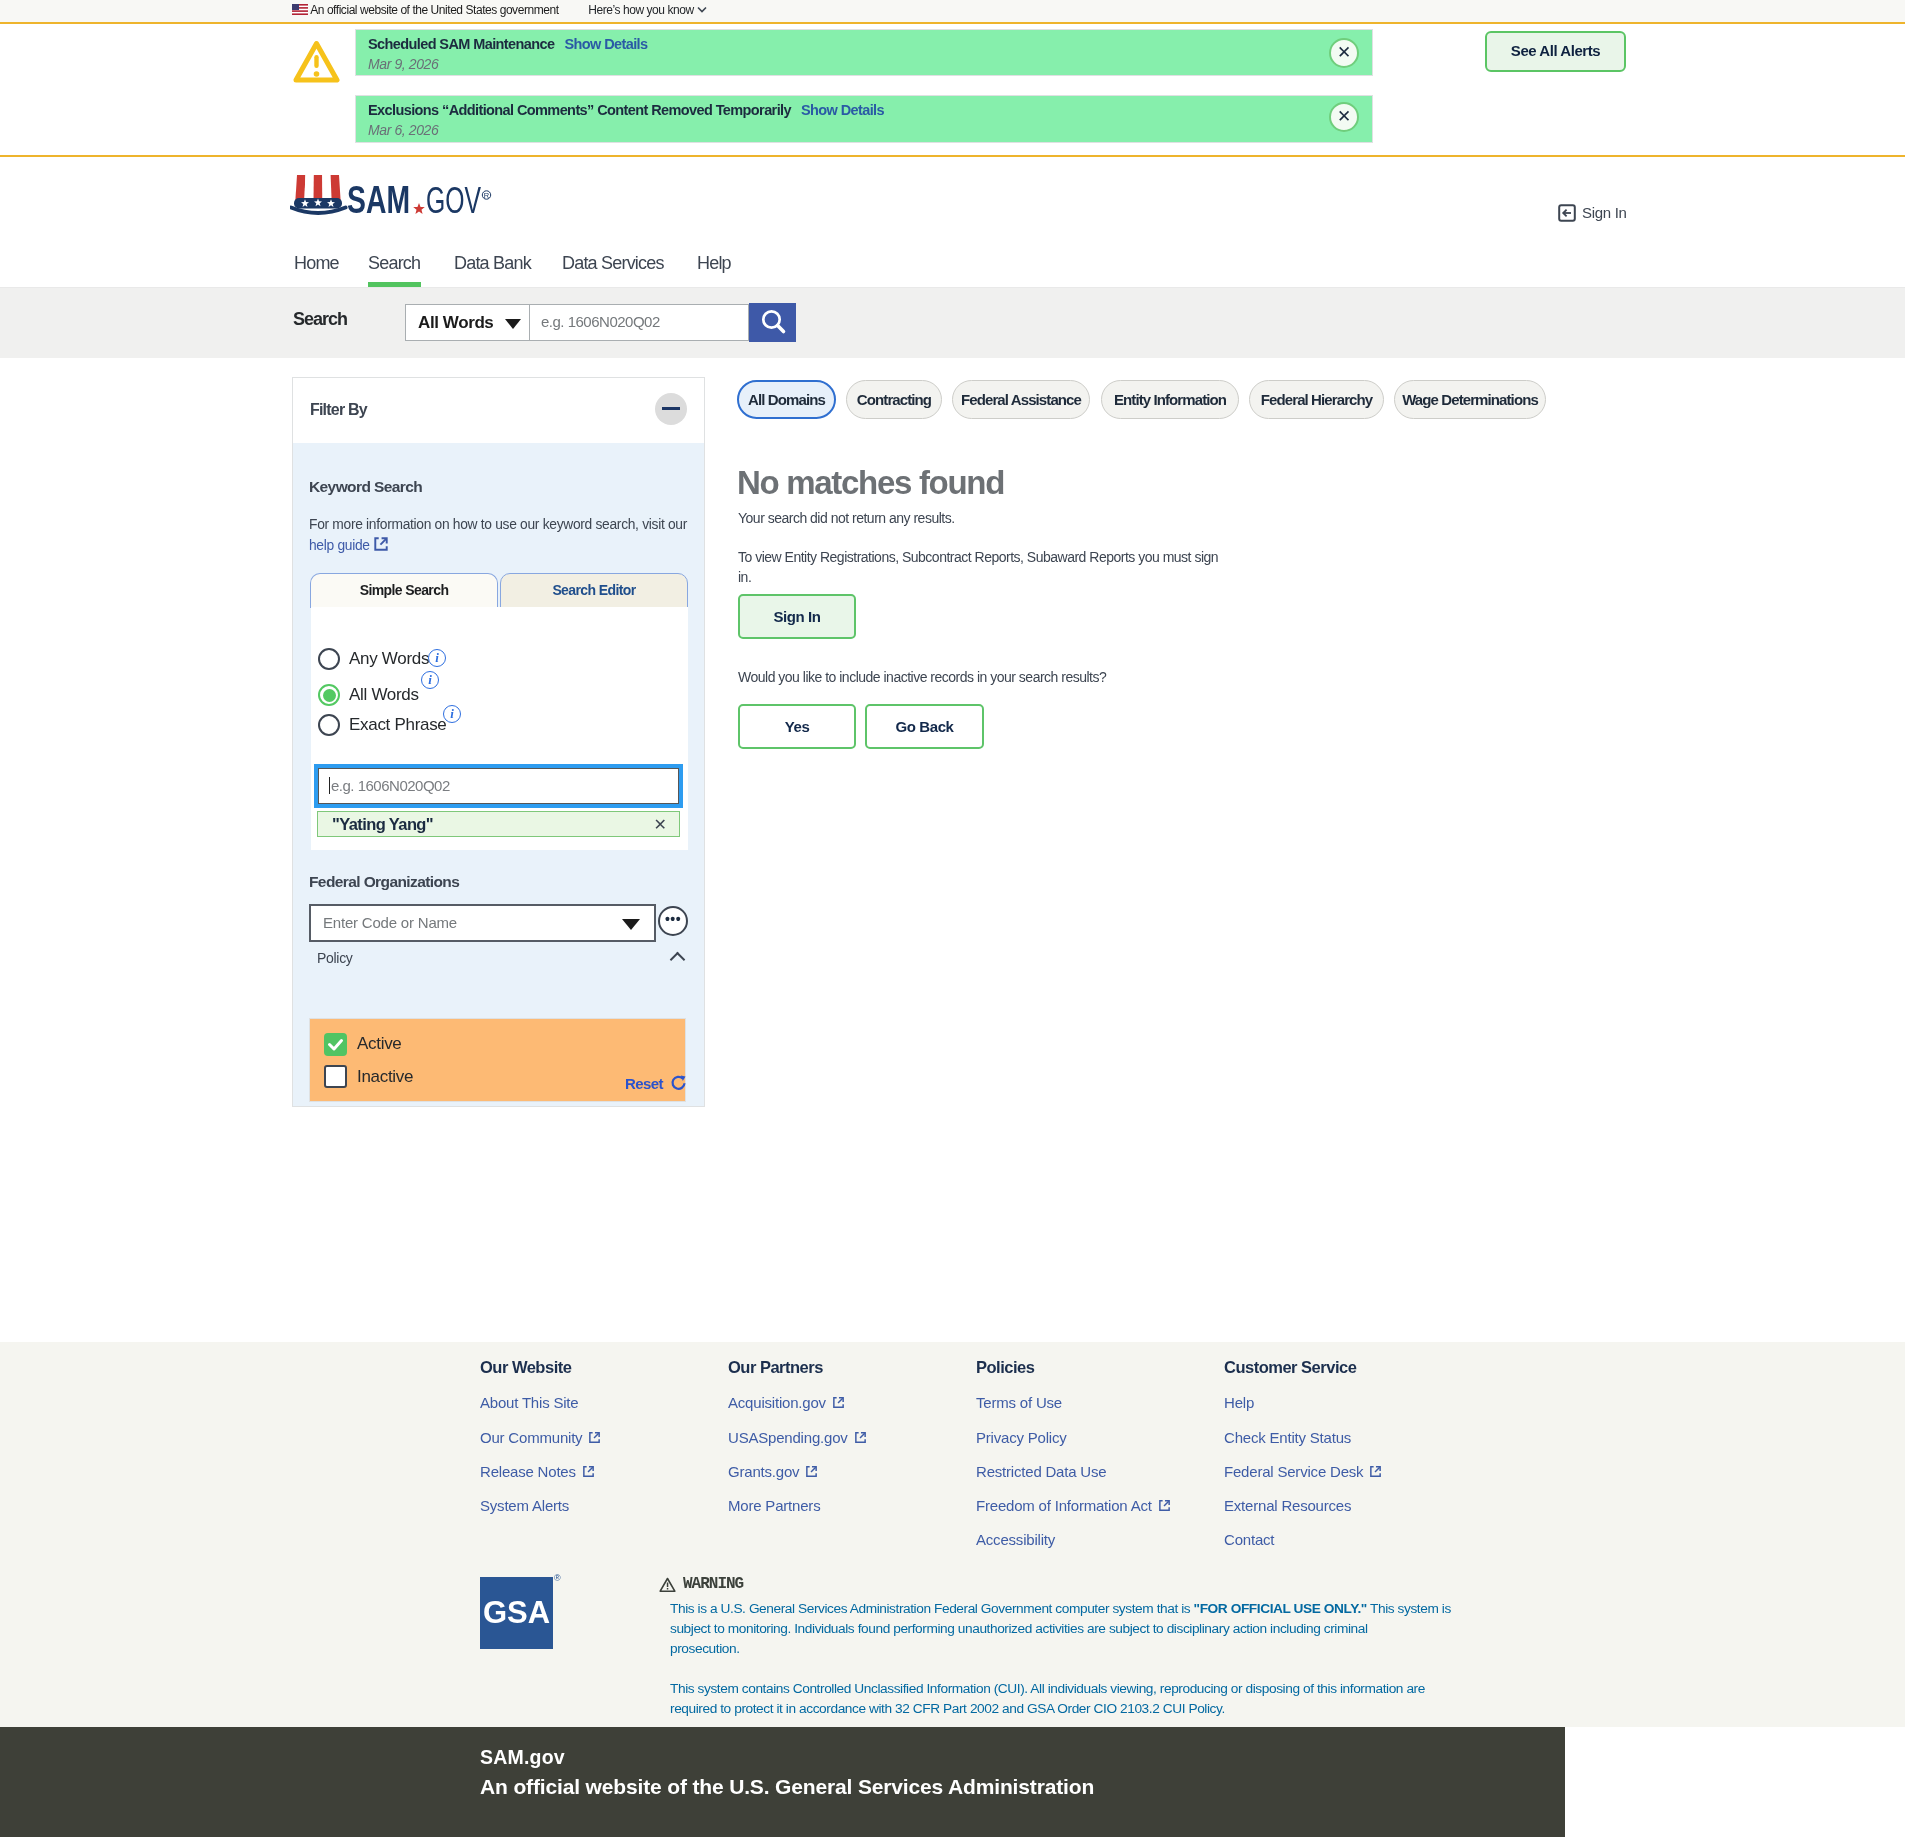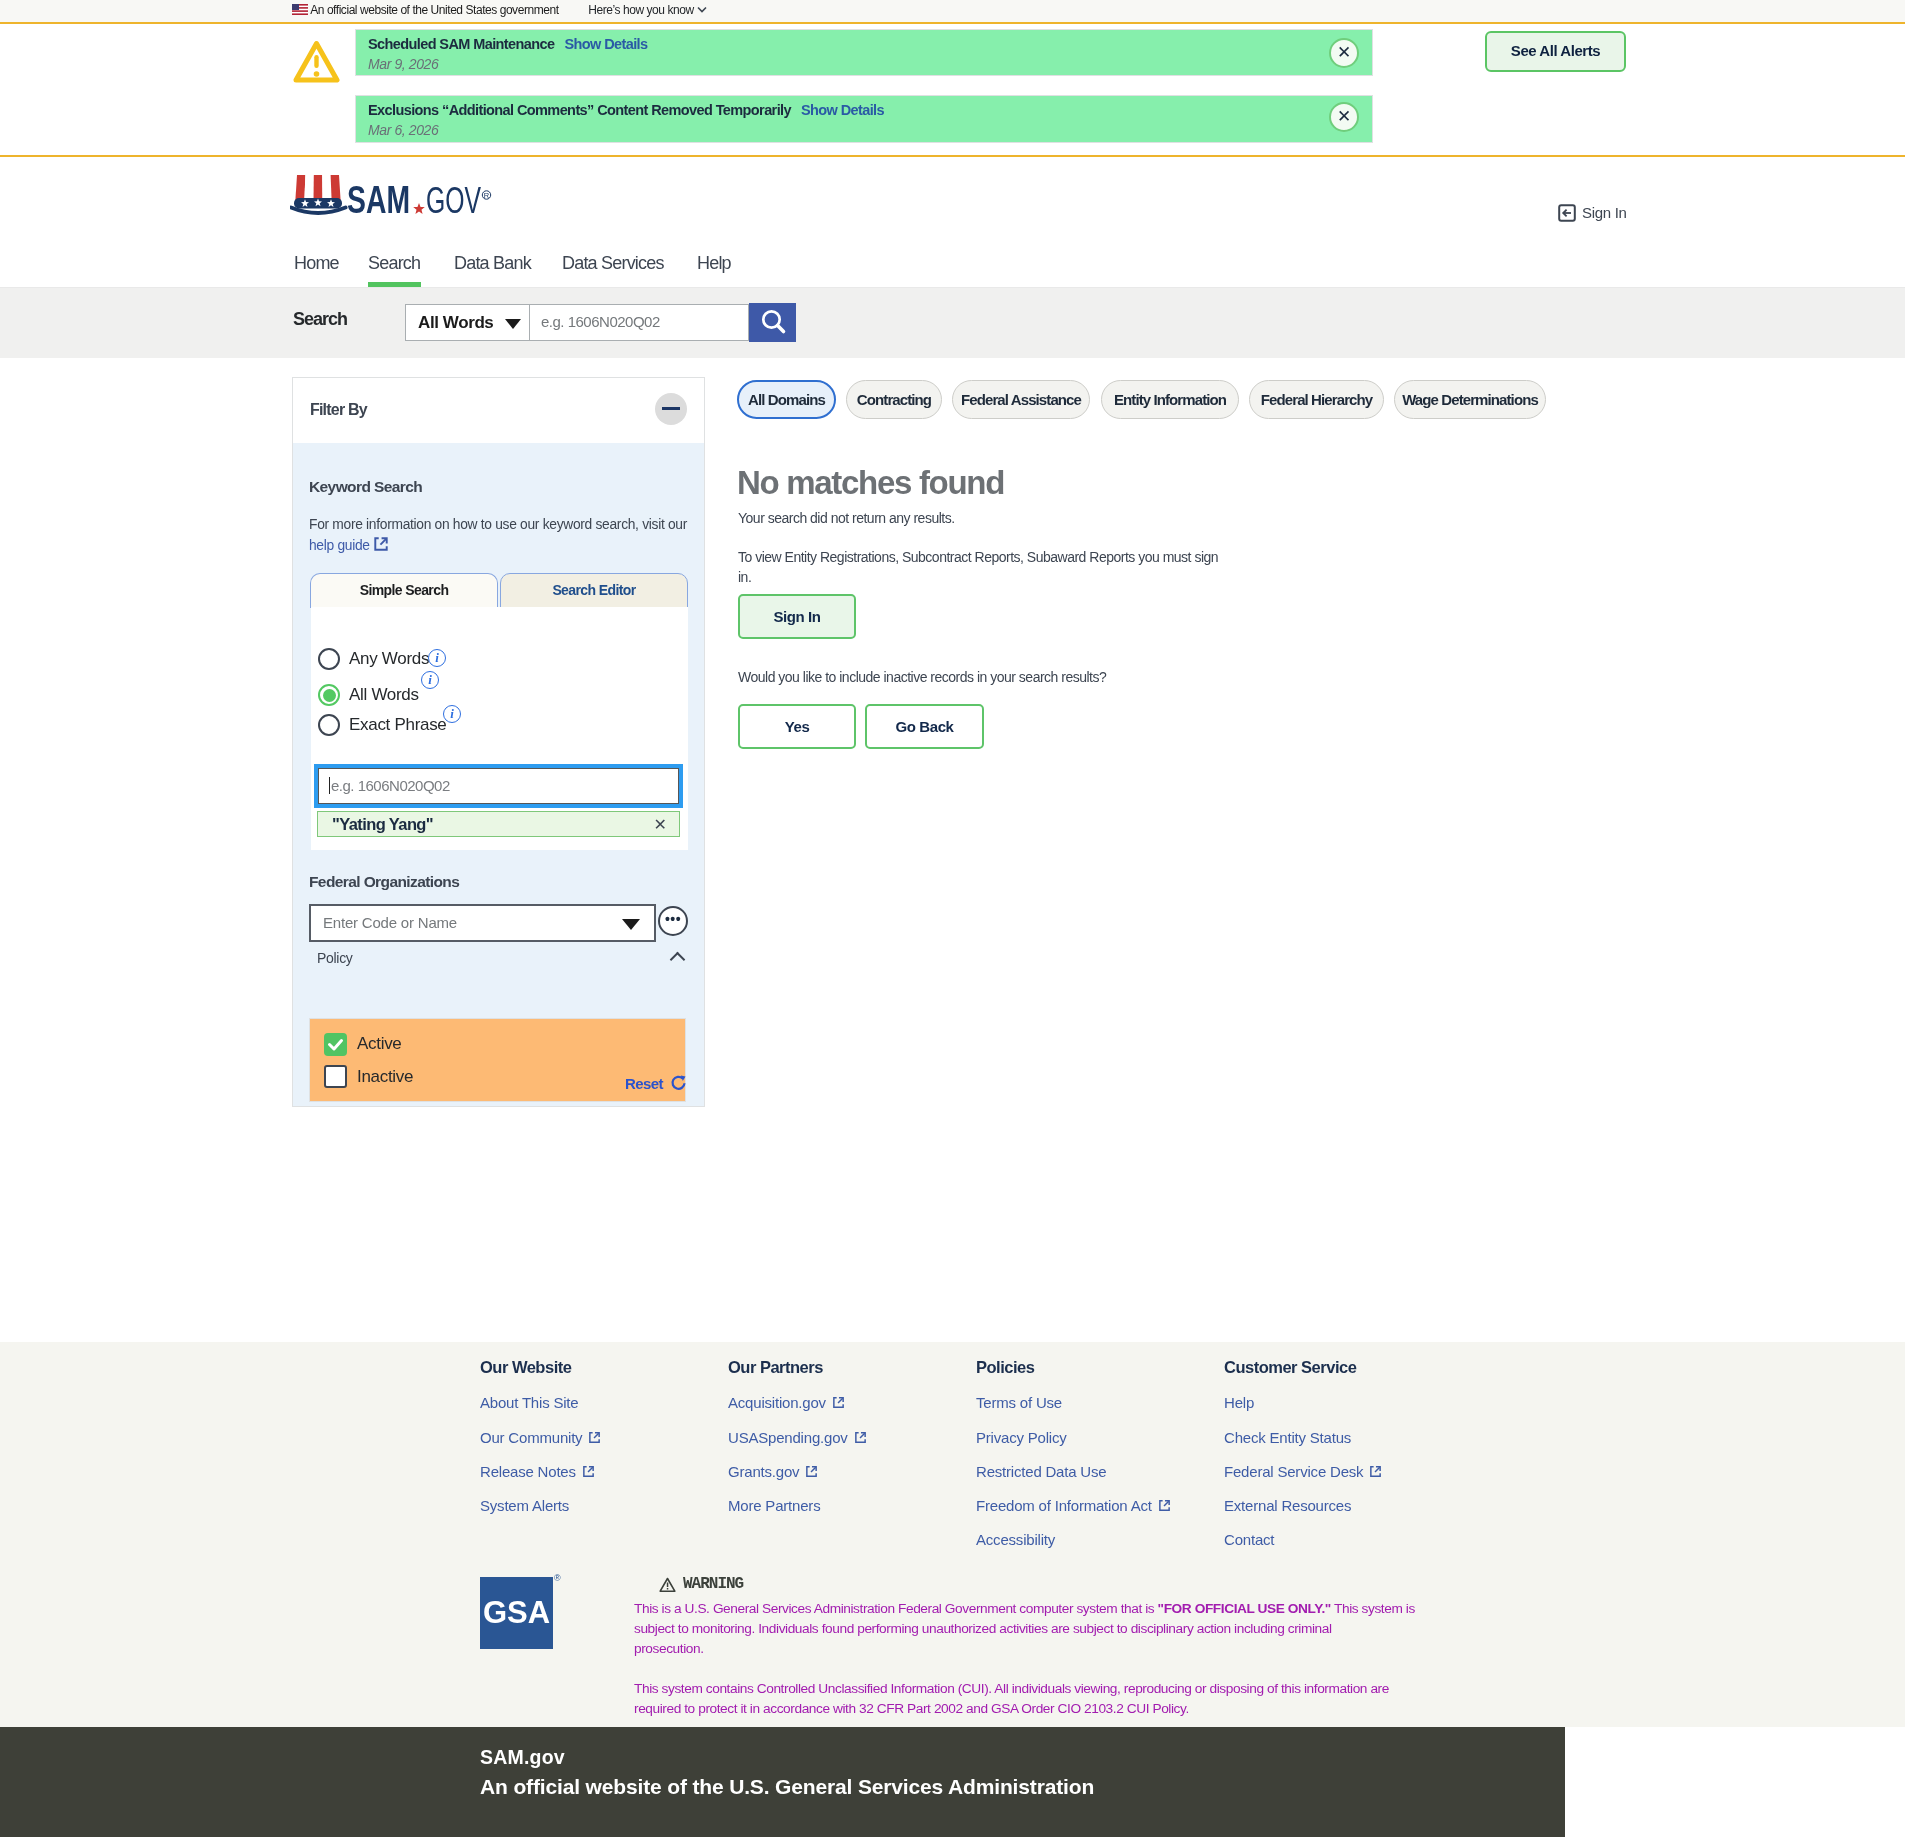--- a/index.html
+++ b/index.html
@@ -87,21 +87,21 @@
 #rq { position:absolute; left:738px; top:669px; font-size:14px; letter-spacing:-0.5px; color:#3d4551; }
 #btn-yes { left:738px; top:704px; width:118px; line-height:41px; }
 #btn-goback { left:865px; top:704px; width:119px; line-height:41px; }
 
 #footer { position:absolute; left:0; top:1342px; width:1905px; height:385px; background:#f5f5f0; }
 .fcol-h { position:absolute; top:16px; font-size:16.5px; letter-spacing:-0.5px; font-weight:bold; color:#1c2f4e; }
 .flink { position:absolute; font-size:15px; letter-spacing:-0.2px; color:#3e5ca6; }
 #gsalogo { position:absolute; left:480px; top:235px; width:73px; height:72px; background:#2a5694; color:#fff; text-align:center; font-weight:bold; font-size:31px; line-height:72px; letter-spacing:0; }
 #gsar { position:absolute; left:554px; top:231px; font-size:9px; color:#2a5694; }
 #warn-h { position:absolute; left:683px; top:233px; font-family:"Liberation Mono",monospace; font-size:16px; font-weight:bold; color:#3c413b; letter-spacing:-1px; }
-.warn-p { position:absolute; left:634px; width:800px; font-size:13.7px; letter-spacing:-0.42px; line-height:20px; color:#a21caf; }
+.warn-p { position:absolute; left:670px; width:800px; font-size:13.7px; letter-spacing:-0.42px; line-height:20px; color:#0369a1; }
 
 #darkbar { position:absolute; left:0; top:1727px; width:1565px; height:110px; background:#3e4038; color:#fff; }
 #darkbar .a { position:absolute; left:480px; top:19px; font-size:19.5px; letter-spacing:0.2px; font-weight:bold; }
 #darkbar .b { position:absolute; left:480px; top:48px; font-size:21px; letter-spacing:-0.15px; font-weight:bold; }
 </style>
 </head>
 <body>
 
 <div id="banner">
   <div class="inner"><svg width="16" height="11" viewBox="0 0 16 11" style="vertical-align:-1px">

